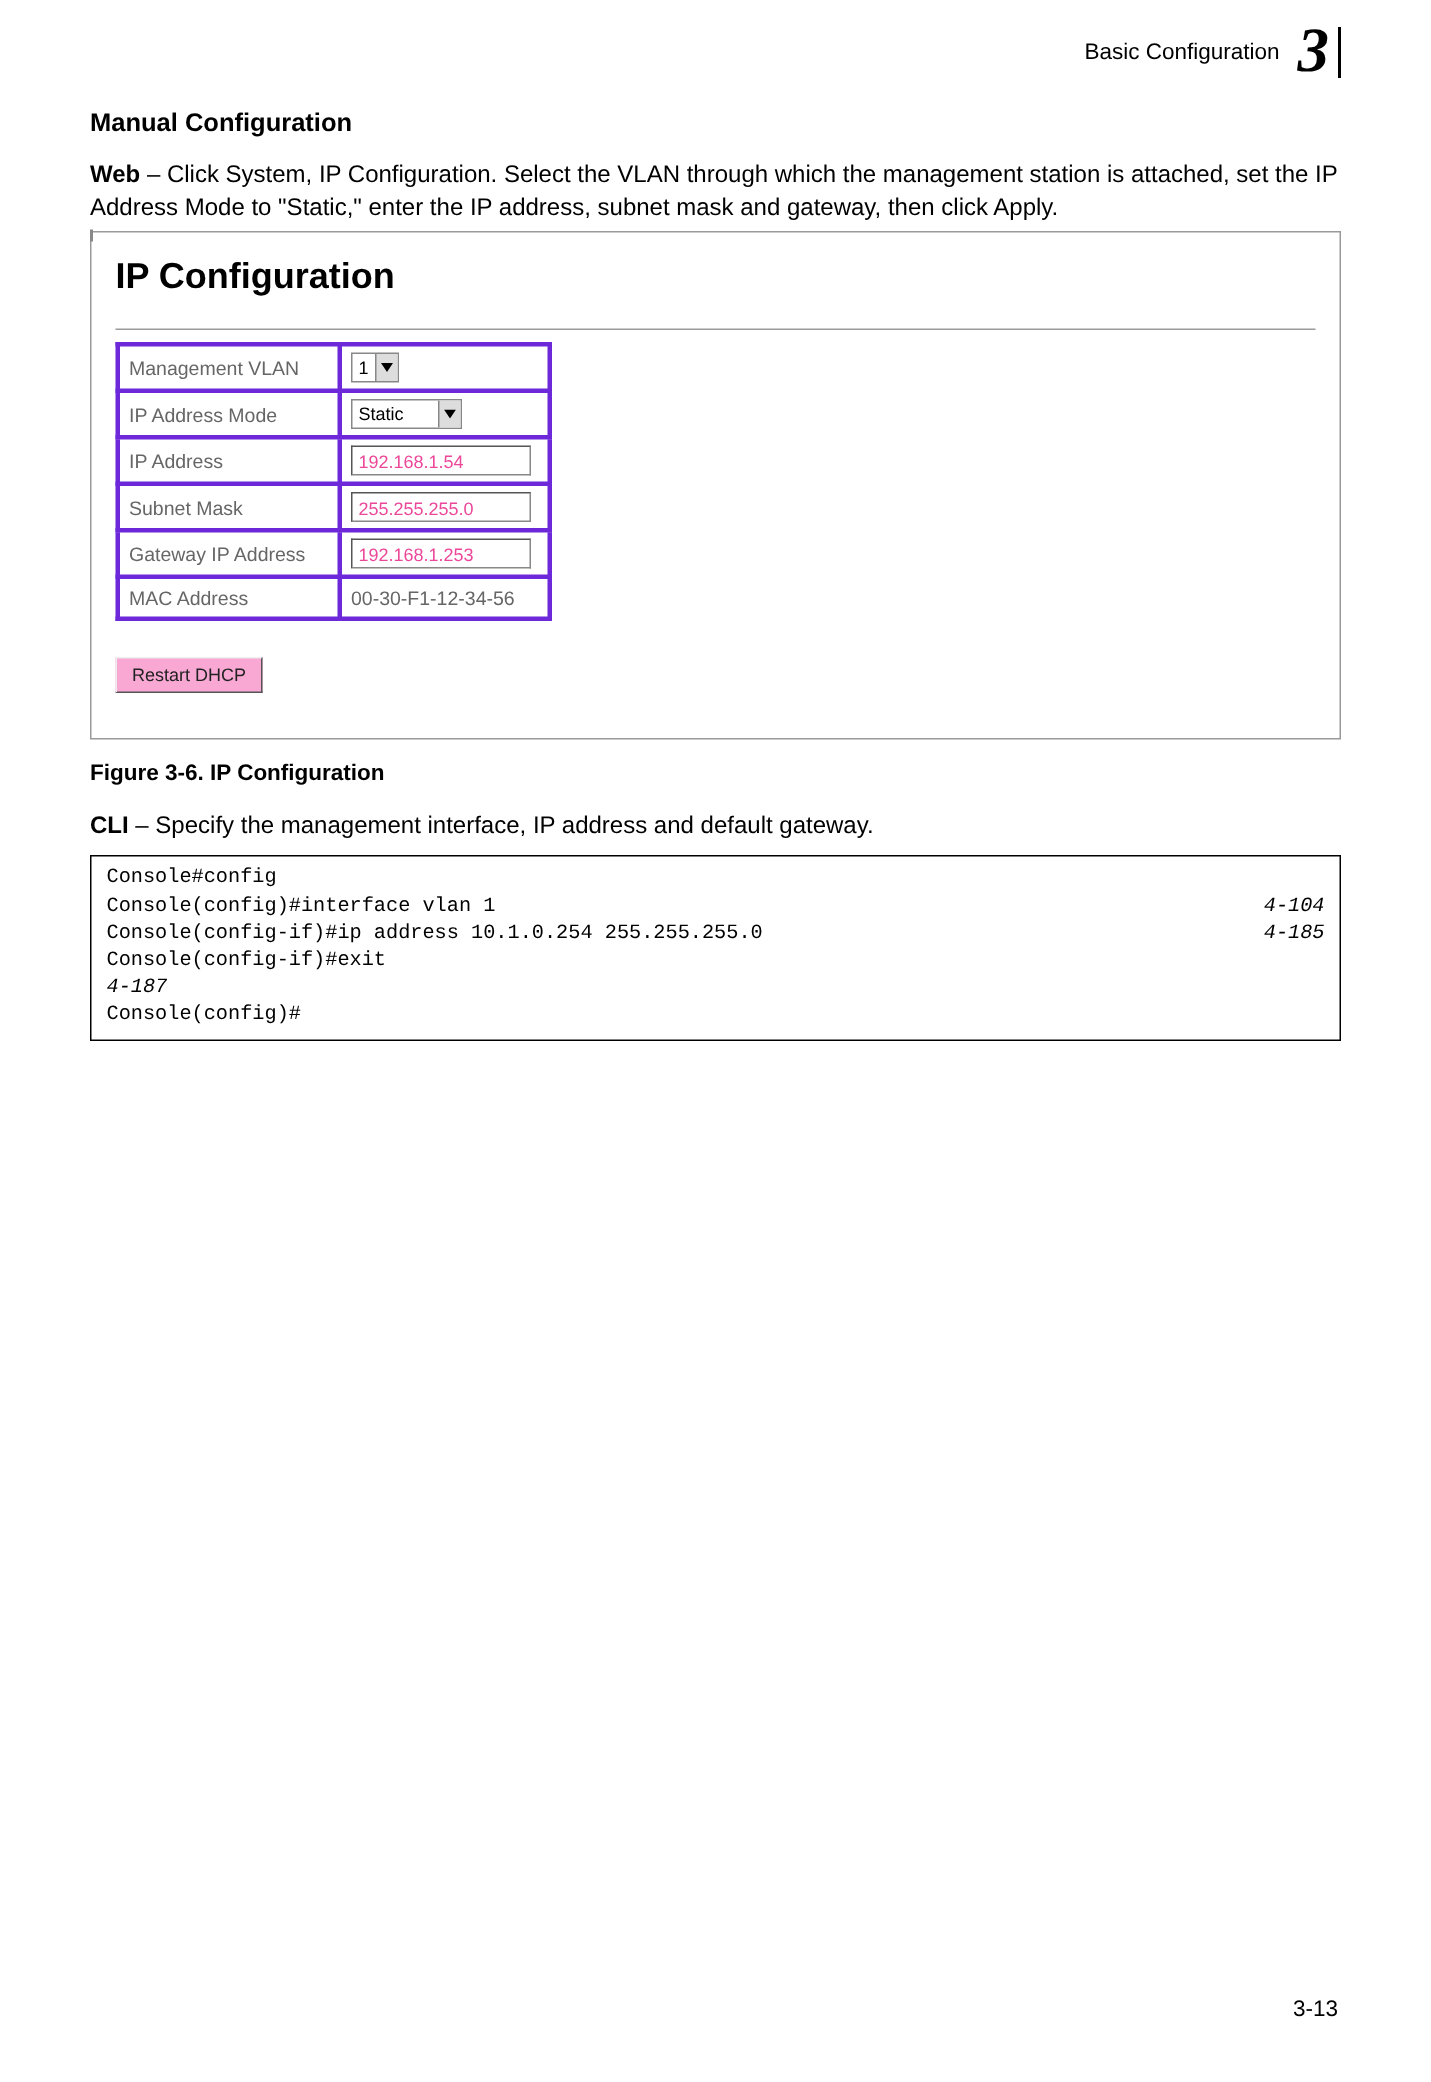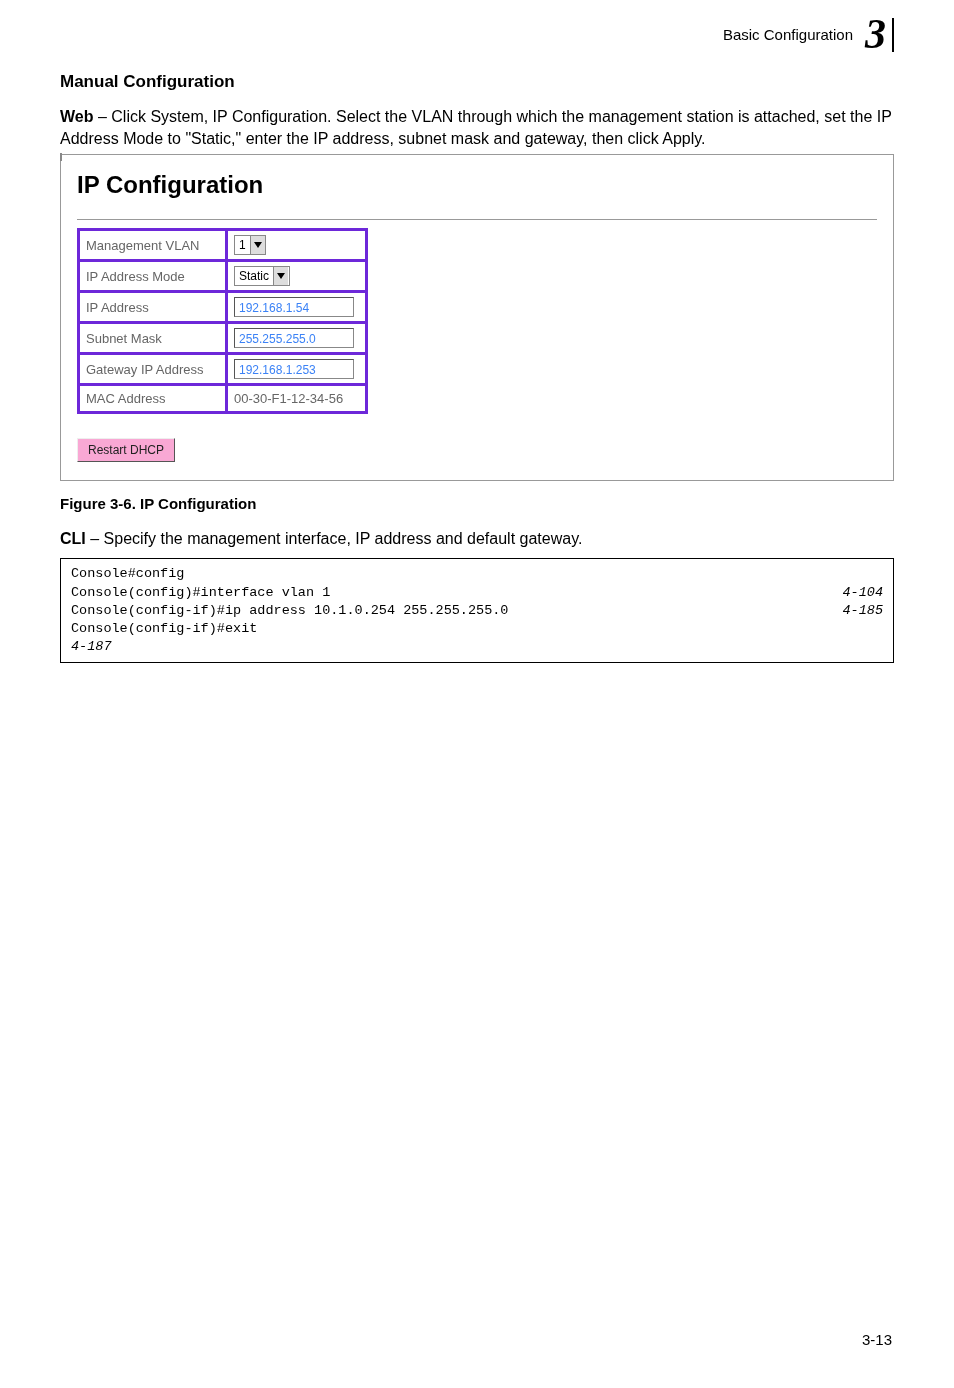--- a/index.html
+++ b/index.html
@@ -45,21 +45,21 @@
       font-size: 16px;
       line-height: 1.4;
       margin-bottom: 4px;
     }
     .web-label {
       font-weight: bold;
     }
     .config-box {
       border: 1px solid #999;
       margin-top: 4px;
-      padding: 16px 16px 18px 16px;
+      padding: 16px 16px 30px 16px;
       position: relative;
     }
     .tick-mark {
       position: absolute;
       top: -2px;
       left: -1px;
       width: 2px;
       height: 8px;
       background: #888;
     }
@@ -118,21 +118,21 @@
       height: 6px;
     }
     .fake-input {
       border: 1px solid #888;
       border-top-color: #555;
       border-left-color: #555;
       background: #fff;
       padding: 1px 4px;
       font-size: 12px;
       font-family: Arial, sans-serif;
-      color: #3b82f6;
+      color: #ec4899;
       width: 120px;
       height: 20px;
       display: inline-block;
       line-height: 18px;
     }
     .restart-btn {
       display: inline-block;
       margin-top: 24px;
       background: #f9a8d4;
       border: 1px solid #888;
@@ -209,21 +209,21 @@
             <svg viewBox="0 0 8 6">
                   <polygon points="0,0 8,0 4,6" fill="#000"></polygon>
                 </svg>
           </span>
         </span>
       </td>
     </tr>
     <tr>
       <td class="label">IP Address Mode</td>
       <td class="value">
-        <span class="fake-select" style="width:56px;justify-content:flex-start">
+        <span class="fake-select" style="width:74px;justify-content:space-between">
           <span class="sel-text">Static</span>
           <span class="sel-arrow">
             <svg viewBox="0 0 8 6">
                   <polygon points="0,0 8,0 4,6" fill="#000"></polygon>
                 </svg>
           </span>
         </span>
       </td>
     </tr>
     <tr>
@@ -272,15 +272,19 @@
       <span>Console(config-if)#ip address 10.1.0.254 255.255.255.0</span>
       <span class="code-ref">4-185</span>
     </div>
   <div class="code-row">
       <span>Console(config-if)#exit</span>
       <span></span>
     </div>
   <div class="code-row">
       <span class="code-ref">4-187</span>
     </div>
+  <div class="code-row">
+      <span>Console(config)#</span>
+      <span></span>
+    </div>
 </div>
 
 <div class="page-number">3-13</div>
 
 </body></html>

